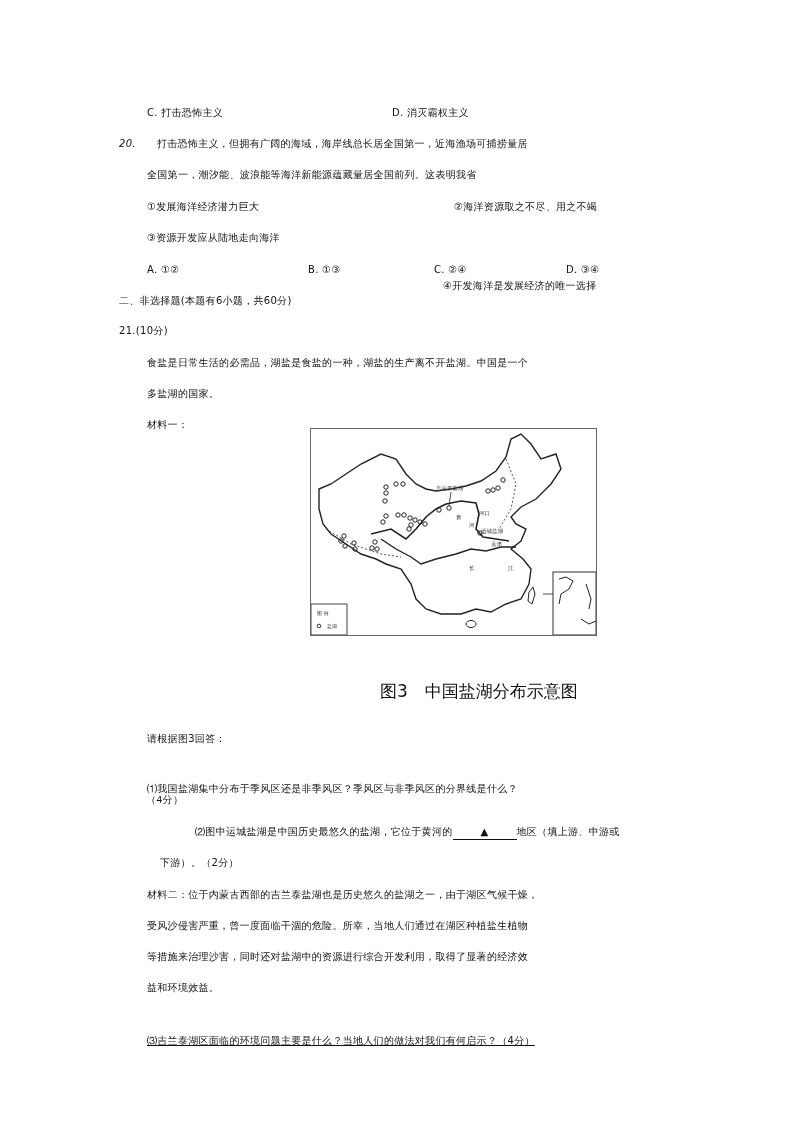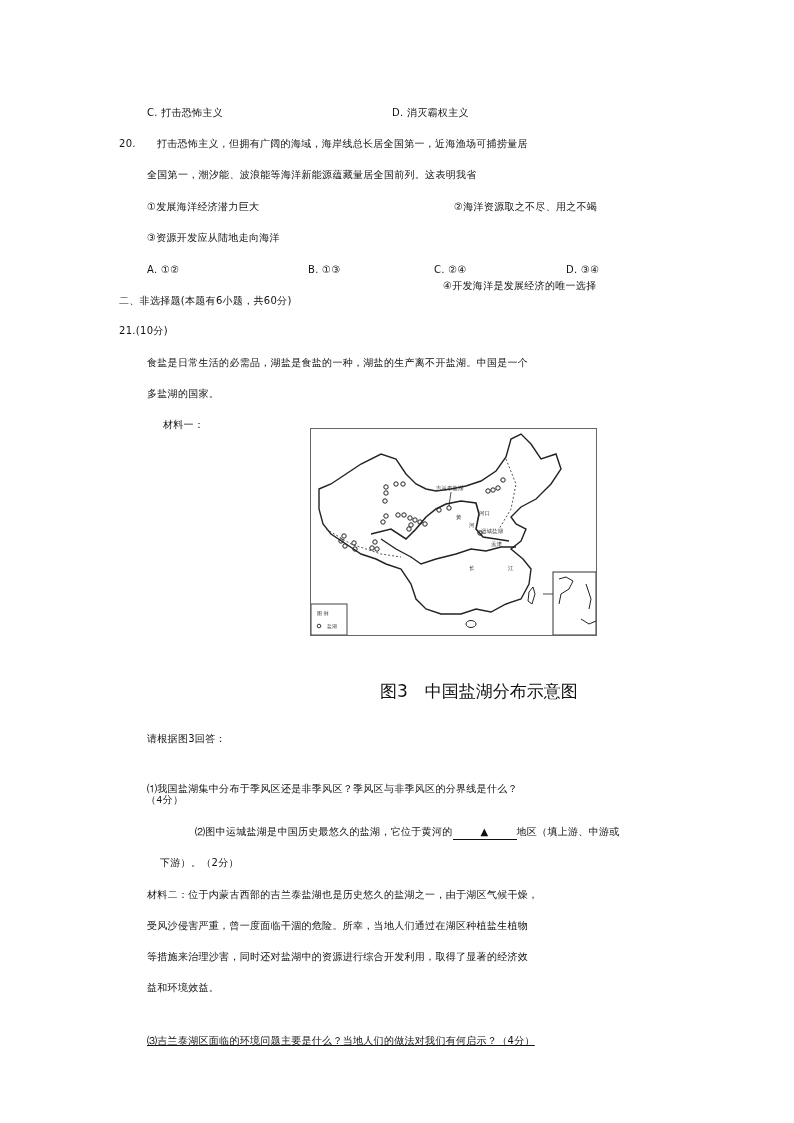--- a/index.html
+++ b/index.html
@@ -13,40 +13,40 @@
   </style>
 </head>
 <body>
 
 <div>
   <div class="line" style="left:147px;top:104px;">C. 打击恐怖主义</div>
   <div class="line" style="left:392px;top:104px;">D. 消灭霸权主义</div>
 </div>
 
 <div>
-  <div class="line" style="left:119px;top:135px;">20.</div>
+  <div class="line" style="left:119px;top:135px;font-style:italic;">20.</div>
   <div class="line" style="left:157px;top:135px;">打击恐怖主义，但拥有广阔的海域，海岸线总长居全国第一，近海渔场可捕捞量居</div>
   <div class="line" style="left:147px;top:166px;">全国第一，潮汐能、波浪能等海洋新能源蕴藏量居全国前列。这表明我省</div>
   <div class="line" style="left:147px;top:198px;">①发展海洋经济潜力巨大</div>
   <div class="line" style="left:454px;top:198px;">②海洋资源取之不尽、用之不竭</div>
   <div class="line" style="left:147px;top:229px;">③资源开发应从陆地走向海洋</div>
   <div class="line" style="left:443px;top:229px;margin-top:48px;">④开发海洋是发展经济的唯一选择</div>
   <div class="line" style="left:147px;top:261px;">A. ①②</div>
   <div class="line" style="left:308px;top:261px;">B. ①③</div>
   <div class="line" style="left:434px;top:261px;text-align:right;">C. ②④</div>
   <div class="line" style="left:566px;top:261px;">D. ③④</div>
 </div>
 
 <div class="line" style="left:119px;top:292px;">二、非选择题(本题有6小题，共60分)</div>
 
 <div>
   <div class="line" style="left:119px;top:322px;">21.(10分)</div>
   <div class="line" style="left:147px;top:354px;">食盐是日常生活的必需品，湖盐是食盐的一种，湖盐的生产离不开盐湖。中国是一个</div>
   <div class="line" style="left:147px;top:385px;">多盐湖的国家。</div>
-  <div class="line" style="left:163px;top:416px;">材料一：</div>
+  <div class="line" style="left:147px;top:416px;">材料一：</div>
 
   <div class="map-box">
     <svg viewBox="0 0 285 206" xmlns="http://www.w3.org/2000/svg">
 
       <path d="M8,60 L20,55 L35,45 L50,35 L70,25 L85,30 L95,45 L105,55 L115,60 L125,62 L140,60 L155,57 L170,52 L185,42 L195,28 L200,10 L210,5 L220,15 L230,30 L245,25 L250,40 L240,55 L225,70 L210,78 L200,88 L205,95 L215,100 L210,112 L200,120 L212,130 L220,140 L218,155 L210,170 L195,175 L180,183 L165,180 L150,185 L130,185 L115,180 L105,170 L100,155 L90,140 L75,135 L65,130 L50,125 L35,115 L20,105 L12,95 L8,80 Z" fill="none" stroke="#222" stroke-width="1.4"></path>
 
       <path d="M60,105 L80,100 L95,110 L105,100 L115,88 L125,80 L135,75 L150,72 L165,74 L168,85 L165,100 L172,108 L185,110 L198,112" fill="none" stroke="#222" stroke-width="1.6"></path>
 
       <path d="M70,110 L85,120 L100,128 L110,135 L125,130 L145,125 L160,120 L175,122 L190,118 L205,118" fill="none" stroke="#222" stroke-width="1.4"></path>
 

